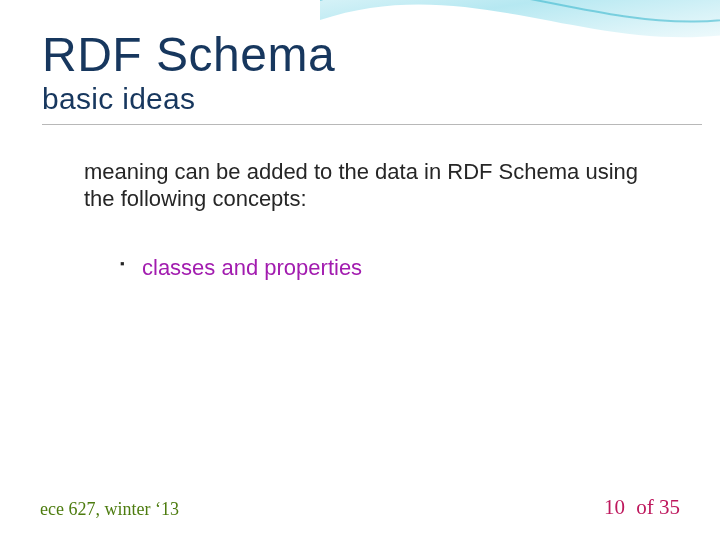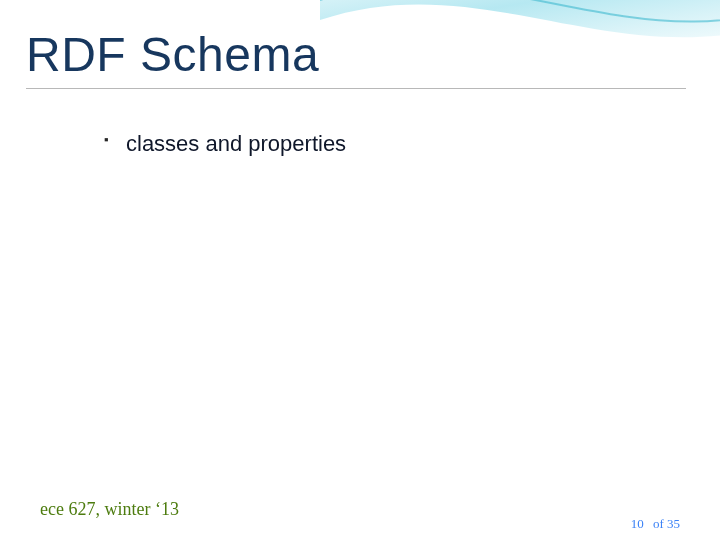--- a/index.html
+++ b/index.html
@@ -17,21 +17,21 @@
     top: -120px;
     right: -120px;
     width: 520px;
     height: 260px;
     pointer-events: none;
   }
 
   .content {
     position: absolute;
     top: 30px;
-    left: 26px;
+    left: 42px;
     right: 30px;
   }
 
   .title {
     font-family: "Trebuchet MS", "Segoe UI", sans-serif;
     font-size: 48px;
     font-weight: 400;
     color: #17375e;
     line-height: 1.05;
     letter-spacing: 0.5px;
@@ -69,21 +69,21 @@
   .bullets {
     margin-top: 40px;
     margin-left: 36px;
     list-style: none;
   }
 
   .bullets li {
     font-family: "Trebuchet MS", "Segoe UI", sans-serif;
     font-size: 22px;
     line-height: 1.4;
-    color: #0f172a;
+    color: #a21caf;
     position: relative;
     padding-left: 22px;
   }
 
   .bullets li::before {
     content: "▪";
     position: absolute;
     left: 0;
     top: 2px;
     font-size: 13px;
@@ -94,25 +94,25 @@
     position: absolute;
     bottom: 20px;
     left: 40px;
     font-family: "Gabriola", "Segoe Script", "Trebuchet MS", serif;
     font-size: 18px;
     color: #4d7c0f;
   }
 
   .footer-right {
     position: absolute;
-    bottom: 8px;
+    bottom: 20px;
     right: 40px;
     font-family: "Gabriola", "Segoe Script", "Trebuchet MS", serif;
-    font-size: 13px;
-    color: #3b82f6;
+    font-size: 21px;
+    color: #be185d;
   }
   .footer-right .pn { margin-right: 6px; }
 </style>
 </head>
 <body>
 
 <div class="wave">
   <svg viewBox="0 0 520 260" width="520" height="260">
     <defs>
       <linearGradient id="g1" x1="0" y1="0" x2="1" y2="1">
@@ -127,23 +127,25 @@
       </linearGradient>
     </defs>
     <path d="M0,60 C150,10 300,150 520,30 L520,0 L0,0 Z" fill="url(#g1)" opacity="0.9"></path>
     <path d="M0,90 C180,30 320,180 520,70 L520,120 C320,220 180,80 0,140 Z" fill="url(#g2)" opacity="0.85"></path>
     <path d="M0,120 C180,60 340,210 520,100" fill="none" stroke="#3fb9cf" stroke-width="2" opacity="0.6"></path>
   </svg>
 </div>
 
 <div class="content">
   <h1 class="title">RDF Schema</h1>
+  <h2 class="subtitle">basic ideas</h2>
   <hr class="divider">
 
   <div class="body">
+    <p class="intro">meaning can be added to the data in RDF Schema using the following concepts:</p>
     <ul class="bullets">
       <li>classes and properties</li>
     </ul>
   </div>
 </div>
 
 <div class="footer-left">ece 627, winter ‘13</div>
 
 <div class="footer-right">
   <span class="pn">10</span>

